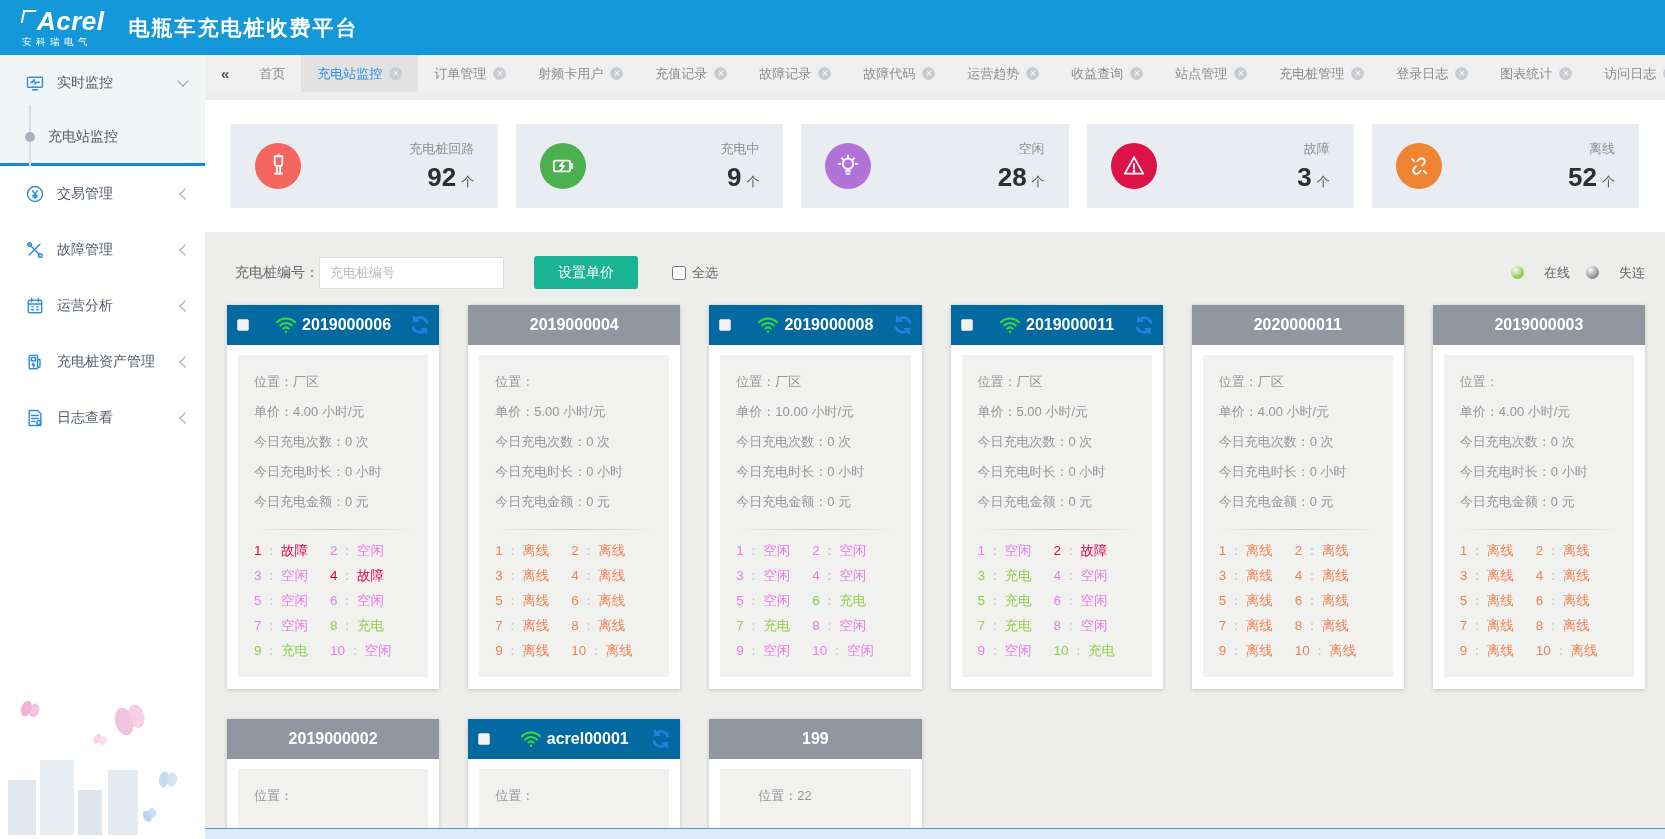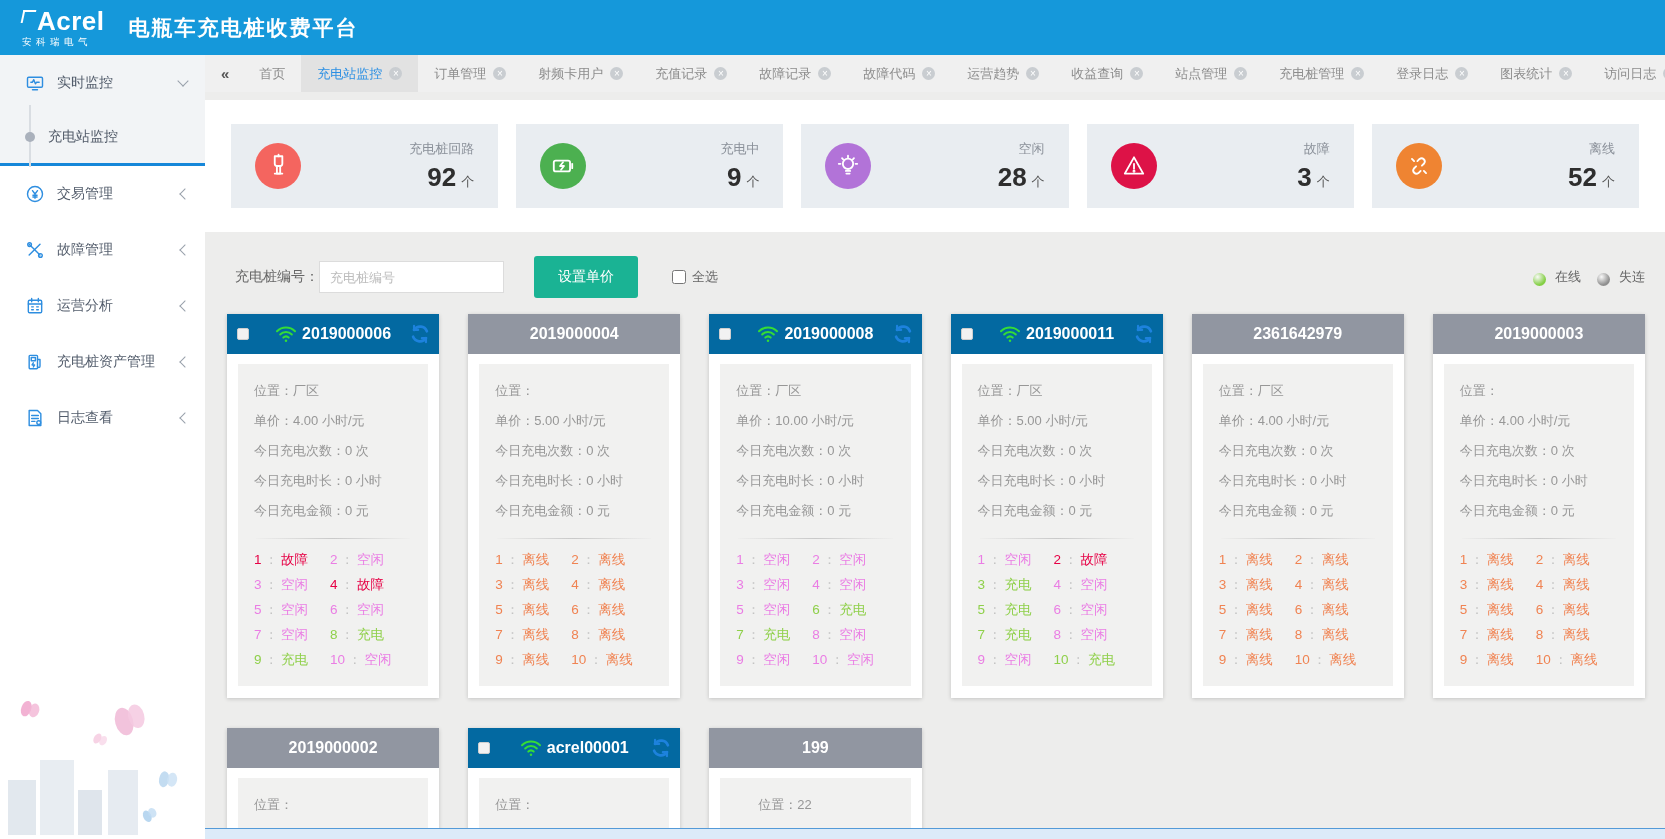--- a/index.html
+++ b/index.html
@@ -3,21 +3,21 @@
 <meta charset="utf-8">
 <style>
   * { margin:0; padding:0; box-sizing:border-box; }
   html,body { width:1665px; height:839px; overflow:hidden; font-family:"Liberation Sans","DejaVu Sans",sans-serif; background:#ededec; }
 
   
   .app-header { height:55px; background:#1598da; display:flex; align-items:center; padding-left:22px; }
   .logo { display:flex; flex-direction:column; color:#fff; margin-right:24px; line-height:1; }
   .logo-top { display:flex; align-items:flex-start; }
   .logo-glyph { width:13px; height:13px; border:2.5px solid #fff; border-right:none; border-bottom:none; transform:skewX(-12deg); margin-right:2px; margin-top:2px; }
-  .logo-main { font-size:26px; font-weight:bold; letter-spacing:0.5px;text-align:center; }
+  .logo-main { font-size:26px; font-weight:bold; font-style:italic; letter-spacing:0.5px;text-align:center; }
   .logo-sub { font-size:9.5px; letter-spacing:4.5px; margin-top:3px; }
   .app-title { color:#fff; font-size:21px; font-weight:bold; letter-spacing:2px; }
 
   
   .main { display:flex; height:784px; }
   .sidebar { width:205px; background:#fff; position:relative; flex:none; overflow:hidden; }
   .content { flex:1; position:relative; background:#ededec; overflow:hidden; }
 
   
   .side-block.active-block { background:#f2f4f6; }
@@ -48,26 +48,26 @@
   .stat-text { margin-left:auto; text-align:right; }
   .stat-label { font-size:13px; color:#8a9099; margin-bottom:4px; }
   .stat-value { font-size:26px; font-weight:bold; color:#2e2e2e; }
   .stat-unit { font-size:13px; font-weight:normal; color:#555; margin-left:5px; }
 
   
   .toolbar { display:flex; align-items:center; padding:24px 20px 14px 22px;margin-left:8px; }
   .tb-label { font-size:14px; color:#666; }
   .tb-input { width:185px; height:32px; border:1px solid #dcdcdc; background:#fff; padding:0 10px; font-size:13px; color:#333; outline:none; }
   .tb-input::placeholder { color:#bcbcbc; }
-  .tb-btn { height:42px; padding:0 24px; margin-left:30px; background:#1ab394; color:#fff; border:none; border-radius:3px; font-size:14px; cursor:pointer; }
+  .tb-btn { height:33px; padding:0 24px; margin-left:30px; background:#1ab394; color:#fff; border:none; border-radius:3px; font-size:14px; cursor:pointer; }
   .tb-check { display:flex; align-items:center; margin-left:34px; }
   .tb-check input { width:14px; height:14px; }
   .tb-check span { font-size:13px; color:#666; margin-left:6px; }
   .legend { margin-left:auto; display:flex; align-items:center; gap:16px; }
-  .legend-item { display:flex; align-items:flex-end; gap:9px; }
+  .legend-item { display:flex; align-items:center; gap:20px; }
   .legend-dot { width:13px; height:13px; border-radius:50%; }
   .legend-label { font-size:13px; color:#666; }
 
   
   .grid { padding:2px 20px 0 22px; display:grid; grid-template-columns:repeat(6,1fr); gap:28px 29px; }
   .pile-card { background:#fff; box-shadow:0 1px 4px rgba(0,0,0,0.18); }
   .pile-head { height:40px; position:relative; display:flex; align-items:center; justify-content:center; }
   .pile-head.offline { background:#9196a1; }
   .pile-head.online { background:#0369a1; }
   .pile-title { color:#fff; font-size:16px; font-weight:bold; }
@@ -494,21 +494,21 @@
                 <div class="port"><span style="color:#8fd04a">7</span><span class="pc">：</span><span style="color:#8fd04a">充电</span></div>
                 <div class="port"><span style="color:#ea7de4">8</span><span class="pc">：</span><span style="color:#ea7de4">空闲</span></div>
                 <div class="port"><span style="color:#ea7de4">9</span><span class="pc">：</span><span style="color:#ea7de4">空闲</span></div>
                 <div class="port"><span style="color:#8fd04a">10</span><span class="pc">：</span><span style="color:#8fd04a">充电</span></div>
               </div>
             </div>
           </div>
         </div>
         <div class="pile-card">
           <div class="pile-head offline">
-            <span class="pile-title">2361642979</span>
+            <span class="pile-title">2020000011</span>
           </div>
           <div class="pile-body">
             <div class="pile-inner">
               <div class="info-row">位置：厂区</div>
               <div class="info-row">单价：4.00 小时/元</div>
               <div class="info-row">今日充电次数：0 次</div>
               <div class="info-row">今日充电时长：0 小时</div>
               <div class="info-row">今日充电金额：0 元</div>
               <div class="divider"></div>
               <div class="ports">

